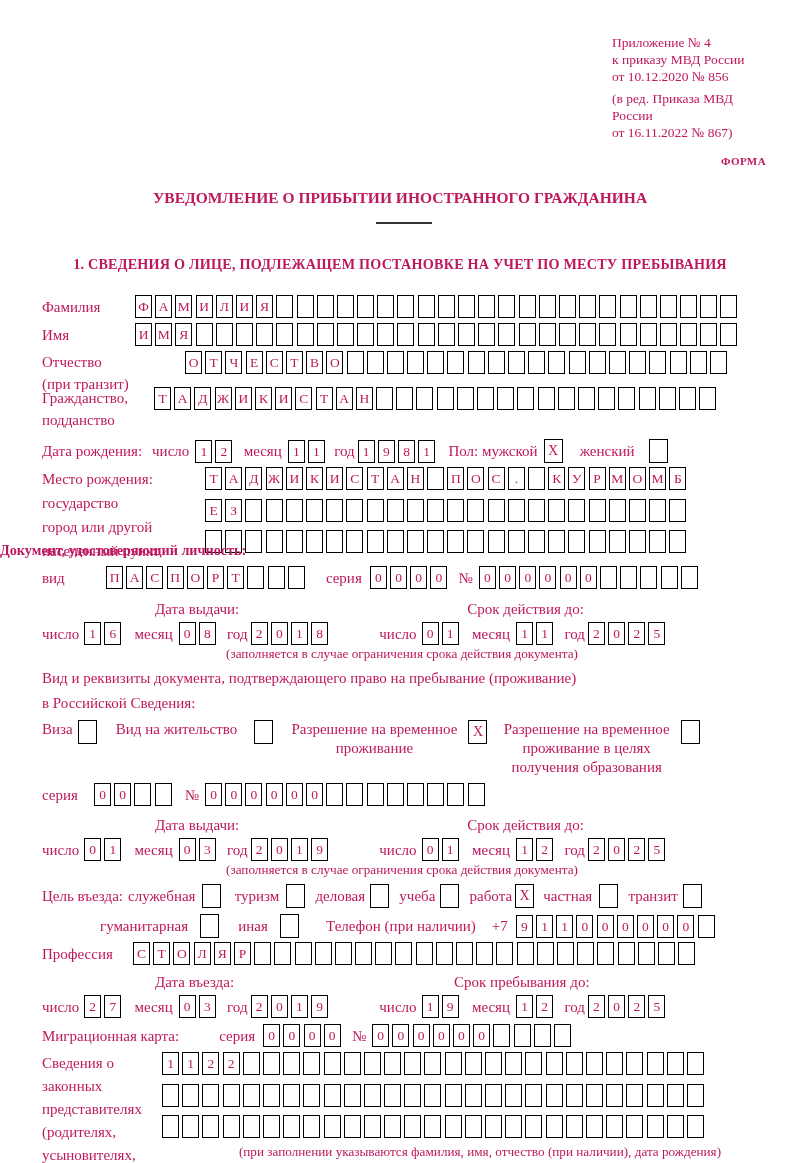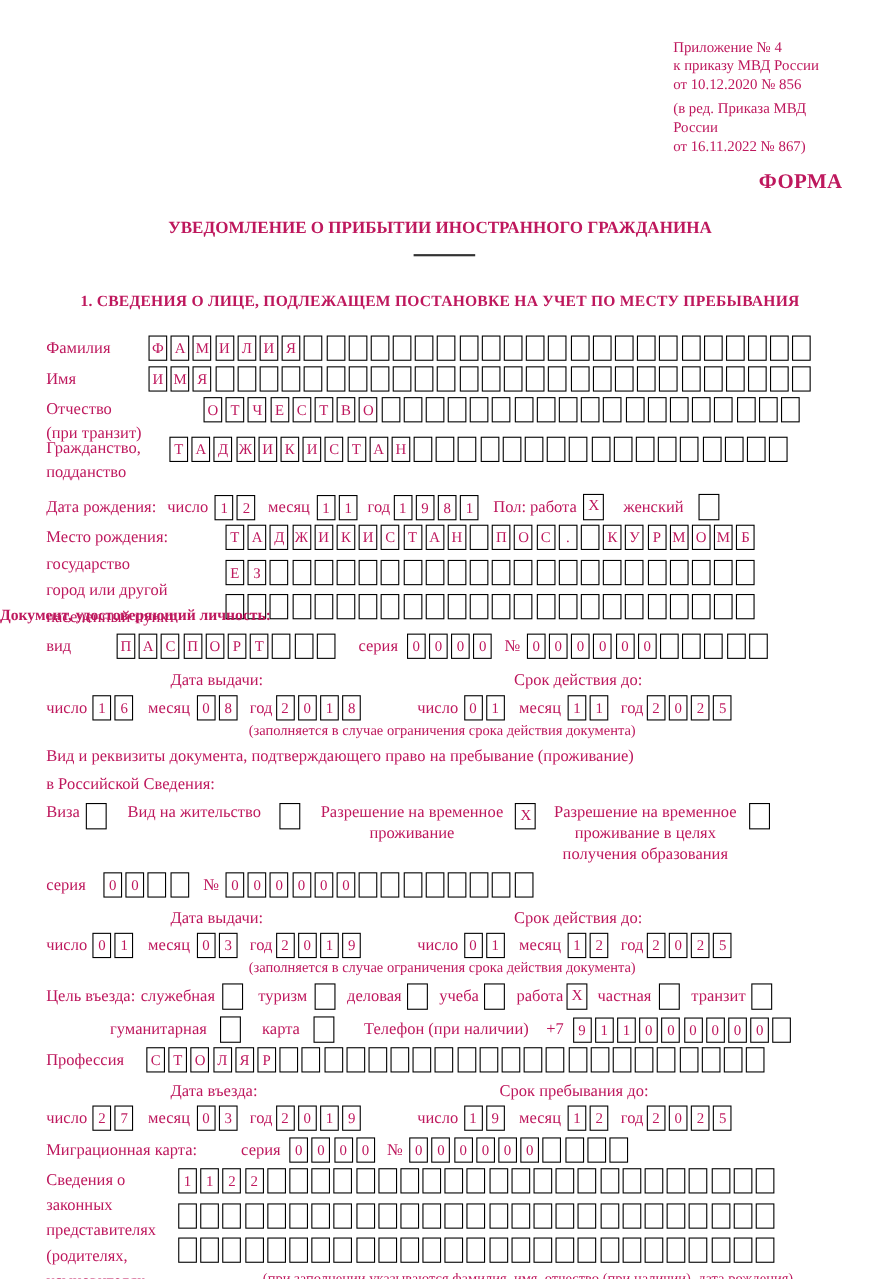--- a/index.html
+++ b/index.html
@@ -1,20 +1,20 @@
 <!DOCTYPE html>
 <html><head>
 <meta charset="utf-8">
 <style>
   html,body{margin:0;padding:0;background:#888}
   .page{position:relative;width:800px;height:1163px;margin:0 auto;background:#fff;
         font-family:"Liberation Serif","DejaVu Serif",serif;color:#be185d;overflow:hidden}
   .hdr{margin:34px 30px 0 612px;font-size:13.5px;line-height:17px}
   .hdr .g{margin-top:5px}
-  .forma{margin:14px 34px 0 0;text-align:right;font-weight:bold;font-size:19px;letter-spacing:.4px}
+  .forma{margin:14px 34px 0 0;text-align:right;font-weight:bold;font-size:11px;letter-spacing:.4px}
   .title{margin-top:20px;text-align:center;font-weight:bold;font-size:15.5px;line-height:21px}
   .blank{display:inline-block;width:56px;border-bottom:2px solid #333;height:12px;margin-left:8px}
   .sec{margin-top:27px;text-align:center;font-weight:bold;font-size:14.2px;letter-spacing:.2px}
   .row{display:flex;align-items:center;margin:0 30px 0 42px}
   .rowt{align-items:flex-start}
   .lbl{font-size:15px;flex:none;white-space:pre-line;line-height:22px}
   .cells{display:flex;flex:none}
   .cell{flex:none;box-sizing:content-box;width:15px;height:21px;border:1.6px solid #000;
         margin-right:3.2px;text-align:center;font-size:13.5px;line-height:21px}
   .cbx .cell{width:17px;height:22px;line-height:22px;font-size:14px}
@@ -198,21 +198,21 @@
         <span class="cell">1</span>
         <span class="cell">1</span>
       </span>
     <span class="lbl" style="margin:0 3px 0 6px">год</span>
     <span class="cells">
         <span class="cell">1</span>
         <span class="cell">9</span>
         <span class="cell">8</span>
         <span class="cell">1</span>
       </span>
-    <span class="lbl" style="margin-left:10px">Пол: работа</span>
+    <span class="lbl" style="margin-left:10px">Пол: мужской</span>
     <span class="cells cbx" style="margin-left:6px">
         <span class="cell">X</span>
       </span>
     <span class="lbl" style="margin-left:14px">женский</span>
     <span class="cells cbx" style="margin-left:14px">
         <span class="cell"></span>
       </span>
   </div>
 
   <div class="row rowt" style="margin-top:4px">
@@ -511,21 +511,21 @@
     <span class="cells cbx" style="margin-left:5px">
         <span class="cell"></span>
       </span>
   </div>
 
   <div class="row" style="margin-top:6px">
     <span class="lbl" style="margin-left:58px">гуманитарная</span>
     <span class="cells cbx" style="margin-left:12px">
         <span class="cell"></span>
       </span>
-    <span class="lbl" style="margin-left:16px">карта</span>
+    <span class="lbl" style="margin-left:16px">иная</span>
     <span class="cells cbx" style="margin-left:12px">
         <span class="cell"></span>
       </span>
     <span class="lbl" style="margin-left:24px">Телефон (при наличии)</span>
     <span class="lbl" style="margin-left:16px">+7</span>
     <span class="cells" style="margin-left:8px">
         <span class="cell">9</span>
         <span class="cell">1</span>
         <span class="cell">1</span>
         <span class="cell">0</span>

